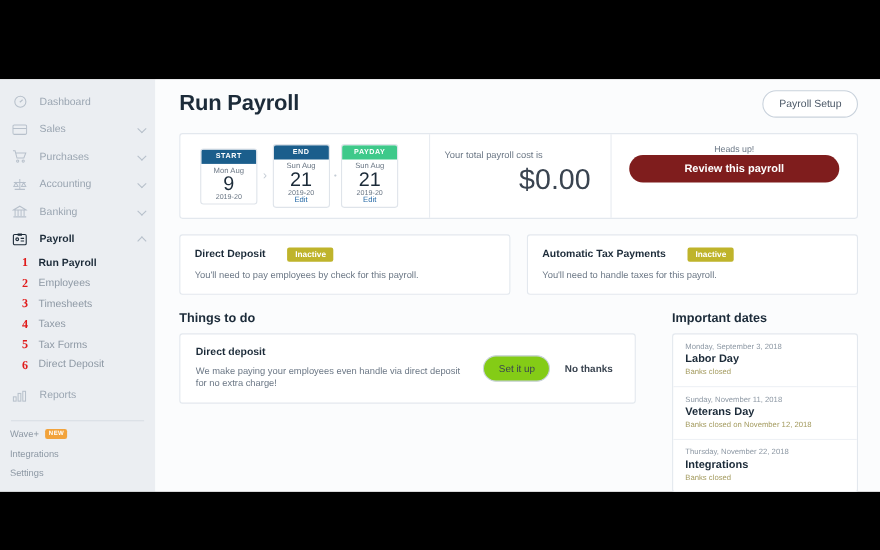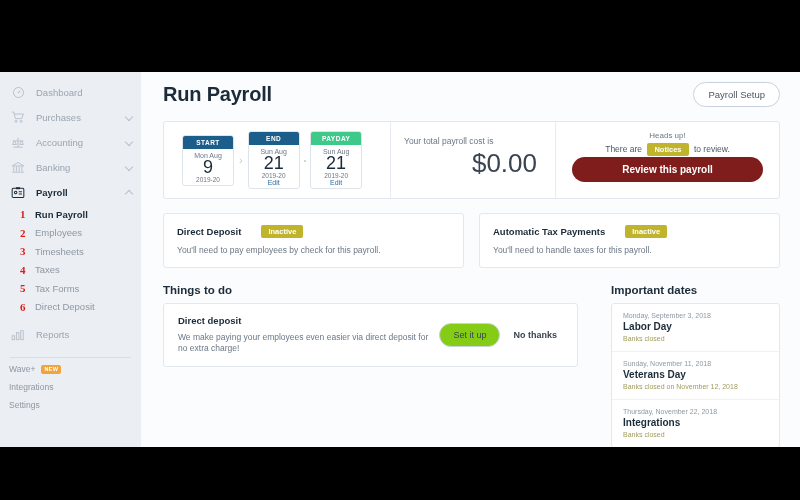--- a/index.html
+++ b/index.html
@@ -191,20 +191,30 @@
       <span class="ico">
         <svg width="13" height="13" viewBox="0 0 16 16" fill="none" stroke="currentColor" stroke-width="1.2">
           <circle cx="8" cy="8" r="6.2"></circle>
             <path d="M8 8 L10.6 5.8"></path>
             <circle cx="8" cy="8" r="0.9" fill="currentColor" stroke="none"></circle>
         </svg>
       </span>
       <span class="lbl">Dashboard</span>
     </div>
 
+    <div class="nav-row">
+      <span class="ico">
+        <svg width="14" height="13" viewBox="0 0 18 14" fill="none" stroke="currentColor" stroke-width="1.2">
+          <rect x="1" y="2" width="16" height="11" rx="1.5"></rect>
+            <path d="M1 6h16"></path>
+        </svg>
+      </span>
+      <span class="lbl">Sales</span>
+      <span class="chev"></span>
+    </div>
 
     <div class="nav-row">
       <span class="ico">
         <svg width="14" height="13" viewBox="0 0 18 16" fill="none" stroke="currentColor" stroke-width="1.2">
           <path d="M1 1h2.5l2.2 8.5h8L16 3.5H4.2"></path>
             <circle cx="6.5" cy="13" r="1.3"></circle>
             <circle cx="13" cy="13" r="1.3"></circle>
         </svg>
       </span>
       <span class="lbl">Purchases</span>
@@ -334,25 +344,20 @@
         </div>
       </div>
 
       <div class="sum-cost">
         <div class="cost-lbl">Your total payroll cost is</div>
         <div class="cost-val">$0.00</div>
       </div>
 
       <div class="sum-notice">
         <div class="heads">Heads up!</div>
-        <div class="notice-line">
-          <span>There are</span>
-          <span class="pill-notice">Notices</span>
-          <span>to review.</span>
-        </div>
         <button class="review-btn">Review this payroll</button>
       </div>
     </section>
 
     <section class="status-row">
       <div class="card status-card">
         <div class="status-top">
           <span class="status-title">Direct Deposit</span>
           <span class="pill-inactive">Inactive</span>
         </div>
@@ -367,21 +372,21 @@
       </div>
     </section>
 
     <section class="cols">
 
       <div class="col-left">
         <div class="sec-title">Things to do</div>
         <div class="card todo">
           <div class="todo-txt">
             <div class="todo-title">Direct deposit</div>
-            <div class="todo-body">We make paying your employees even easier via direct deposit for no extra charge!</div>
+            <div class="todo-body">We make paying your employees even handle via direct deposit for no extra charge!</div>
           </div>
           <button class="setitup-btn">Set it up</button>
           <button class="nothanks-btn">No thanks</button>
         </div>
       </div>
 
       <div class="col-right">
         <div class="sec-title">Important dates</div>
         <div class="card dates-card">
 

